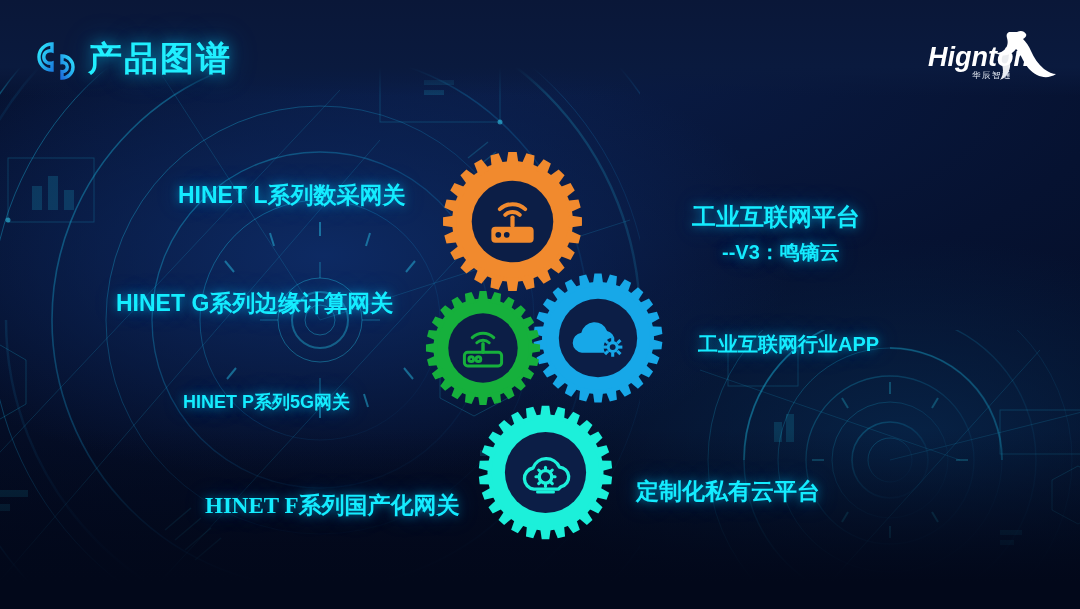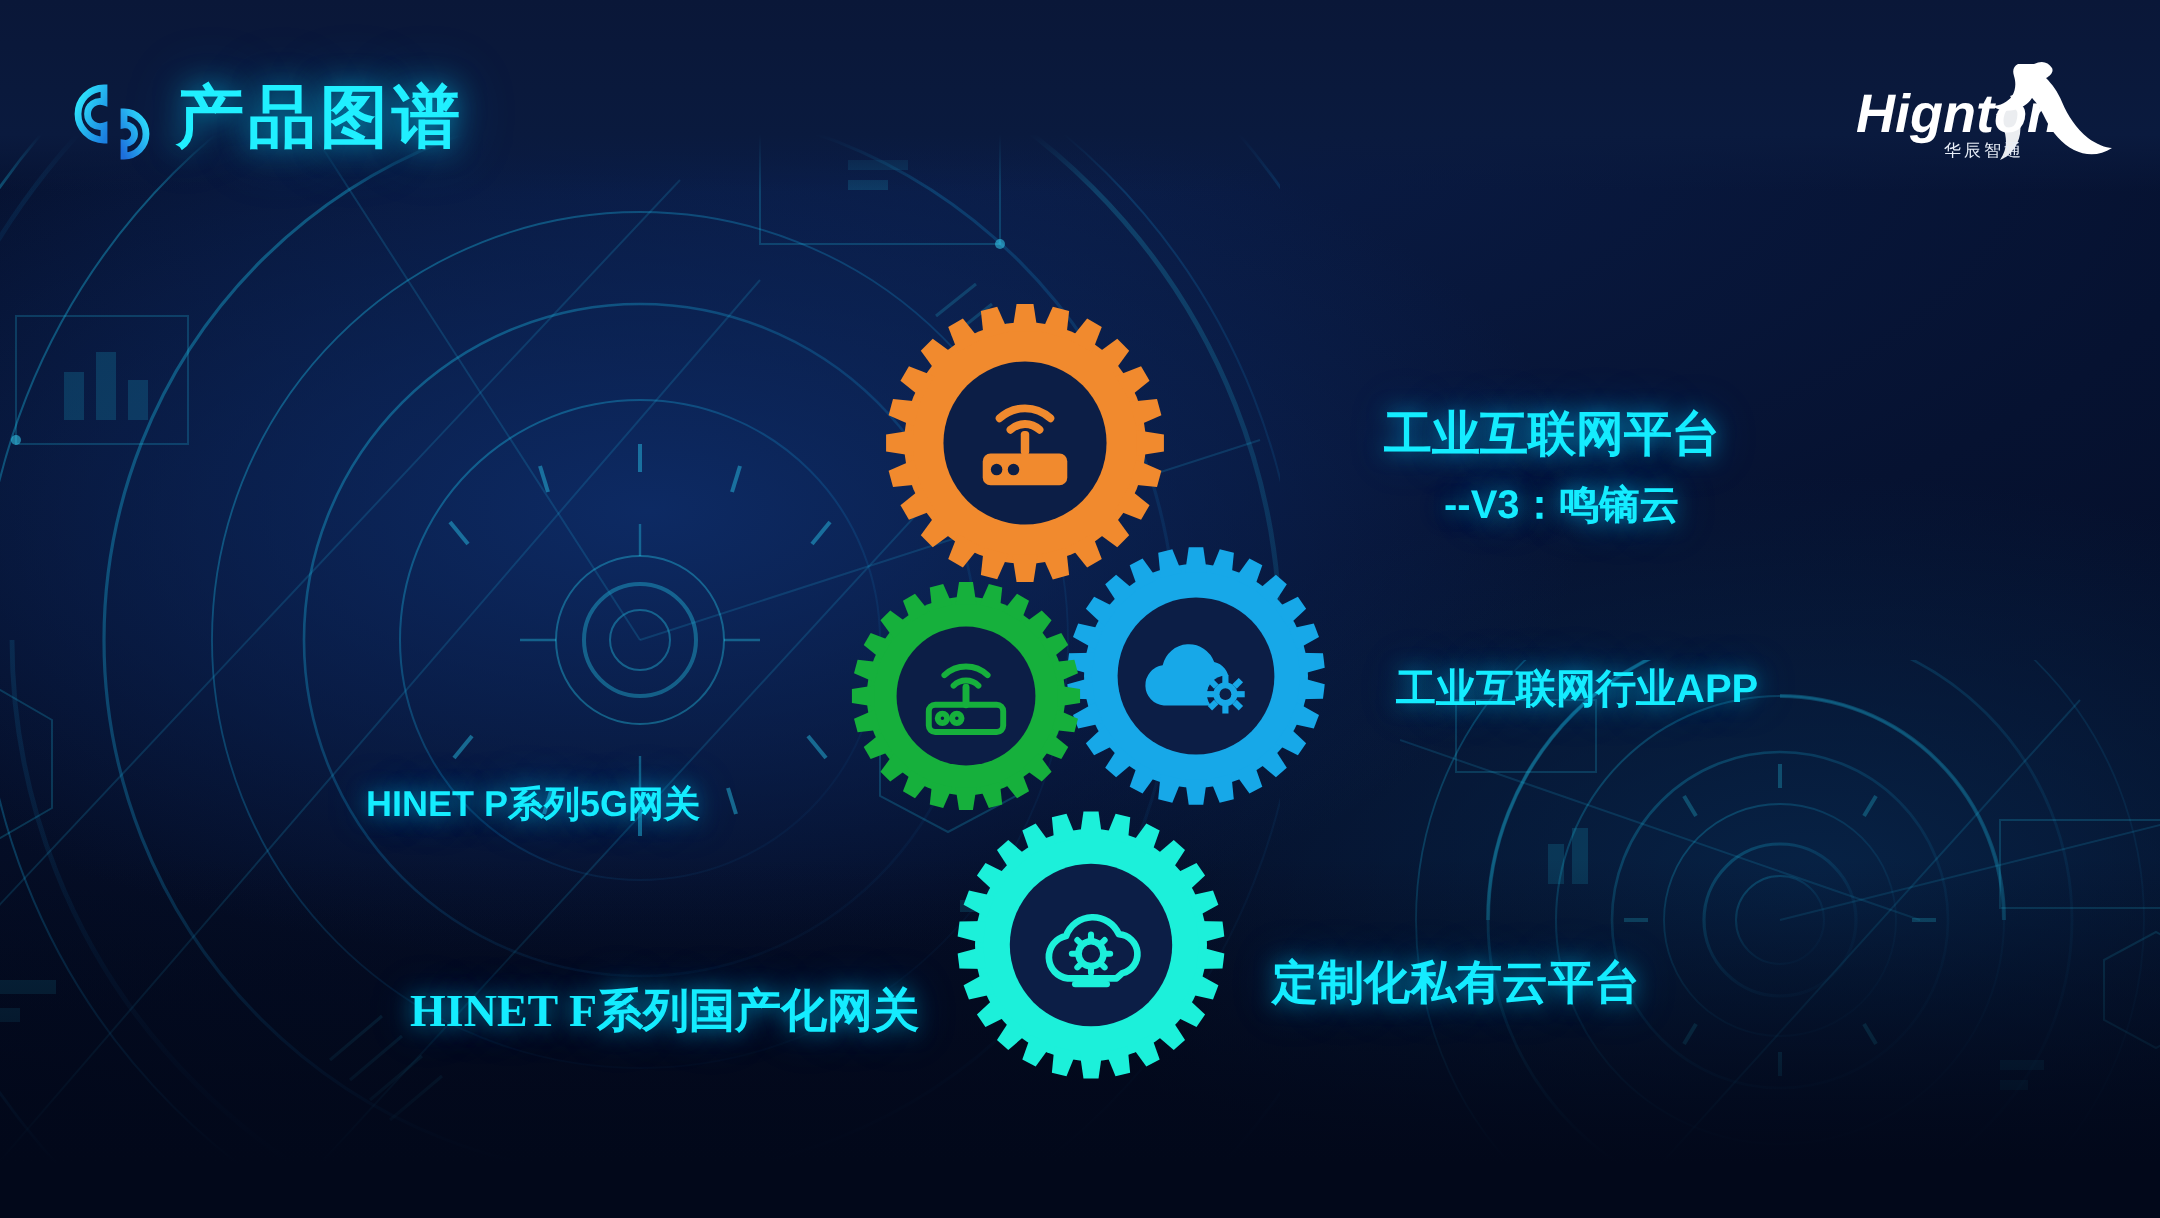--- a/index.html
+++ b/index.html
@@ -250,20 +250,22 @@
                    c-1 -3 0 -5 2 -6 l4 0 z"></path>
           <path d="M88 22 c-3 5 -8 9 -14 11 c3 4 5 9 5 14 c0 3 -1 6 -3 9 c5 -2 9 -7 10 -13
                    c1 -7 -1 -14 -5 -19 c3 -1 5 -2 7 -2 z" opacity="0.92"></path>
         </g>
         <text x="4" y="42" font-family="'Liberation Sans',sans-serif" font-size="27" font-weight="bold" font-style="italic" fill="#ffffff">Hignton</text>
         <text x="48" y="54" font-family="'Liberation Sans',sans-serif" font-size="8.5" letter-spacing="1.5" fill="#e8eef8">华辰智通</text>
       </svg>
     </div>
   </div>
 
+  <div class="label lbl-l">HINET L系列数采网关</div>
+  <div class="label lbl-g">HINET G系列边缘计算网关</div>
   <div class="label lbl-p">HINET P系列5G网关</div>
   <div class="label lbl-f">HINET F系列国产化网关</div>
 
   <div class="label lbl-plat">工业互联网平台</div>
   <div class="label lbl-v3">--V3：鸣镝云</div>
   <div class="label lbl-app">工业互联网行业APP</div>
   <div class="label lbl-pc">定制化私有云平台</div>
 
   <div class="gear g-orange">
     <svg width="151" height="151" viewBox="0 0 100 100">

